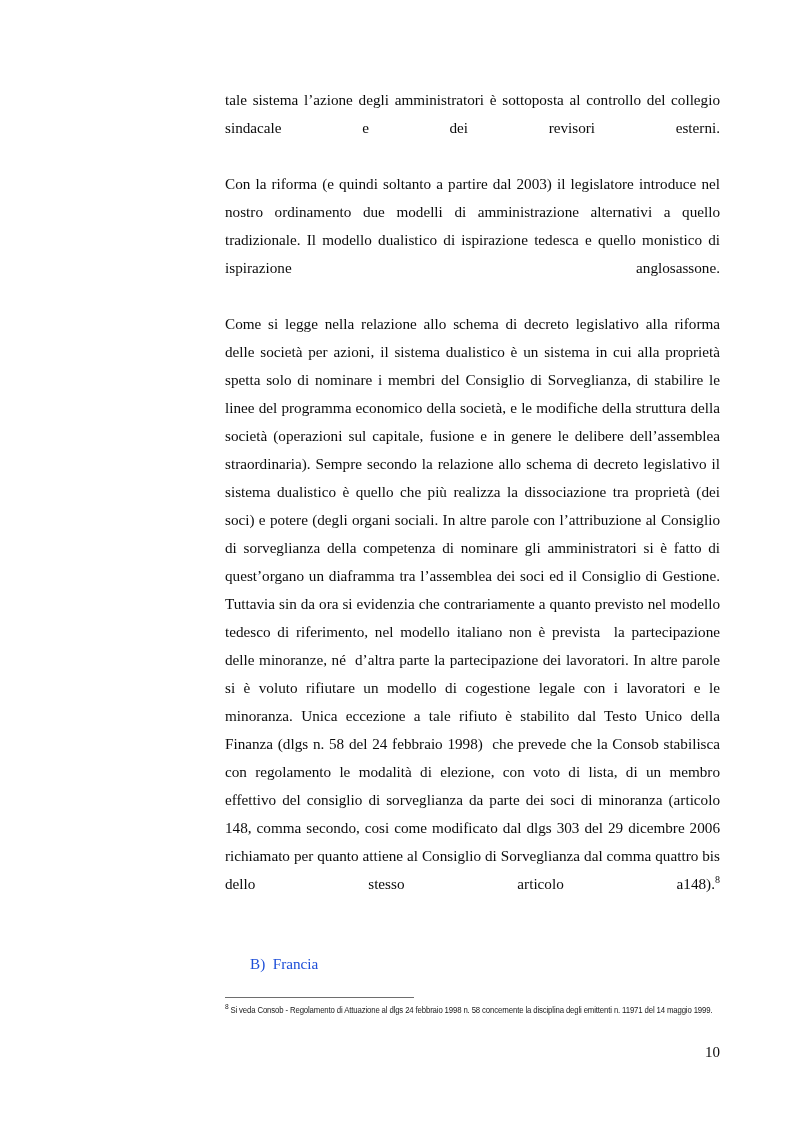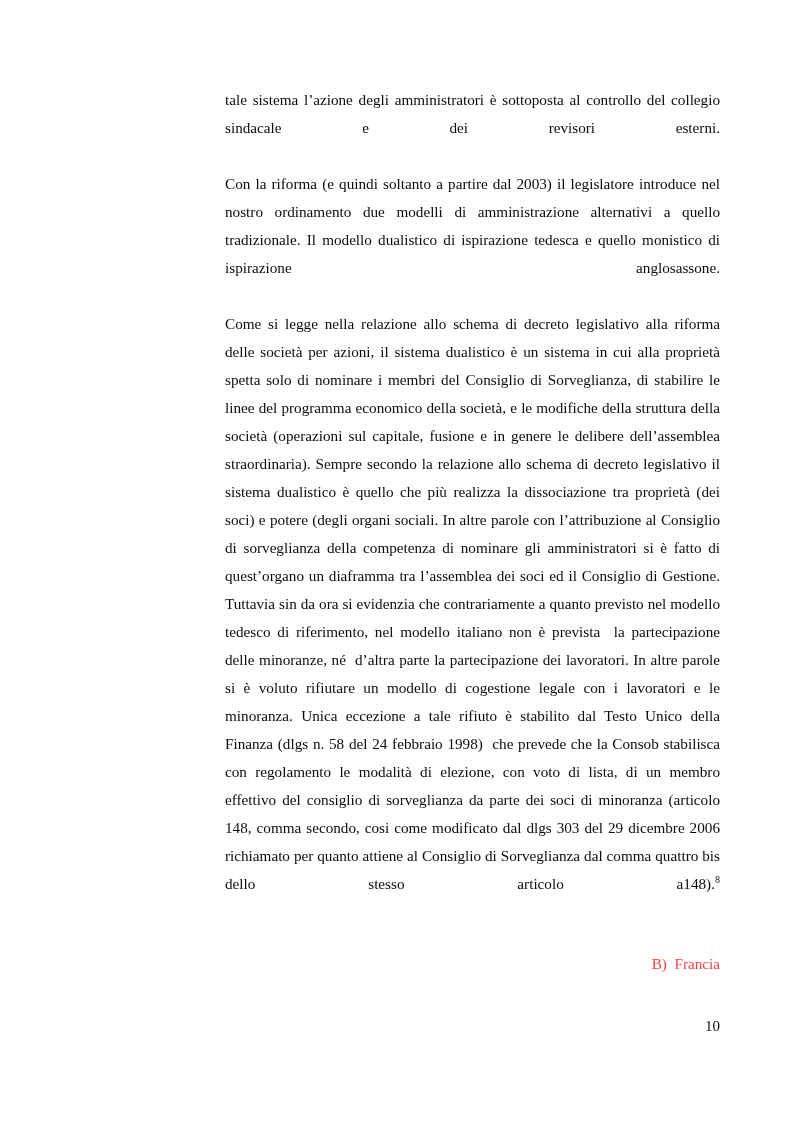--- a/index.html
+++ b/index.html
@@ -53,23 +53,23 @@
     content: "";
     display: inline-block;
     width: 100%;
   }
 
   .heading-line {
     margin: 24px 0 0 0;
     padding-left: 25px;
     font-size: 15.2px;
     line-height: 28px;
-    text-align: right;
+    text-align: left;
     font-family: "Liberation Serif", "DejaVu Serif", serif;
-    color: #ef4444;
+    color: #1d4ed8;
     white-space: pre;
   }
 
   sup.fnref {
     font-size: 0.66em;
     vertical-align: super;
     line-height: 0;
   }
 
   
@@ -101,21 +101,21 @@
     font-size: 0.85em;
     vertical-align: super;
     line-height: 0;
     margin-right: 2px;
   }
 
   
   .page-number {
     position: absolute;
     left: 0;
-    top: 1018px;
+    top: 1044px;
     width: 720px;
     text-align: right;
     font-family: "Liberation Serif", "DejaVu Serif", serif;
     font-size: 15px;
     color: #0b0b0b;
   }
 </style>
 </head>
 <body>
 
@@ -126,16 +126,20 @@
     <p class="para">tale sistema l’azione degli amministratori è sottoposta al controllo del collegio sindacale e dei revisori esterni.</p>
 
     <p class="para">Con la riforma (e quindi soltanto a partire dal 2003) il legislatore introduce nel nostro ordinamento due modelli di amministrazione alternativi a quello tradizionale. Il modello dualistico di ispirazione tedesca e quello monistico di ispirazione anglosassone.</p>
 
     <p class="para"><span>Come si legge nella relazione allo schema di decreto legislativo alla riforma delle società per azioni, il sistema dualistico è un sistema in cui alla proprietà spetta solo di nominare i membri del Consiglio di Sorveglianza, di stabilire le linee del programma economico della società, e le modifiche della struttura della società (operazioni sul capitale, fusione e in genere le delibere dell’assemblea straordinaria). Sempre secondo la relazione allo schema di decreto legislativo il sistema dualistico è quello che più realizza la dissociazione tra proprietà (dei soci) e potere (degli organi sociali. In altre parole con l’attribuzione al Consiglio di sorveglianza della competenza di nominare gli amministratori si è fatto di quest’organo un diaframma tra l’assemblea dei soci ed il Consiglio di Gestione. Tuttavia sin da ora si evidenzia che contrariamente a quanto previsto nel modello tedesco di riferimento, nel modello italiano non è prevista  la partecipazione delle minoranze, né  d’altra parte la partecipazione dei lavoratori. In altre parole si è voluto rifiutare un modello di cogestione legale con i lavoratori e le minoranza. Unica eccezione a tale rifiuto è stabilito dal Testo Unico della Finanza (dlgs n. 58 del 24 febbraio 1998)  che prevede che la Consob stabilisca con regolamento le modalità di elezione, con voto di lista, di un membro effettivo del consiglio di sorveglianza da parte dei soci di minoranza (articolo 148, comma secondo, cosi come modificato dal dlgs 303 del 29 dicembre 2006 richiamato per quanto attiene al Consiglio di Sorveglianza dal comma quattro bis dello stesso articolo a148).</span><sup class="fnref">8</sup></p>
 
     <p class="heading-line">B)  Francia</p>
 
   </div>
 
+  <div class="footnote-zone">
+    <div class="footnote-rule"></div>
+    <div class="footnote-text"><sup class="fnmark">8</sup><span>Si veda Consob - Regolamento di Attuazione al dlgs 24 febbraio 1998 n. 58 concernente la disciplina degli emittenti n. 11971 del 14 maggio 1999.</span></div>
+  </div>
 
   <div class="page-number">10</div>
 
 </div>
 
 </body></html>

